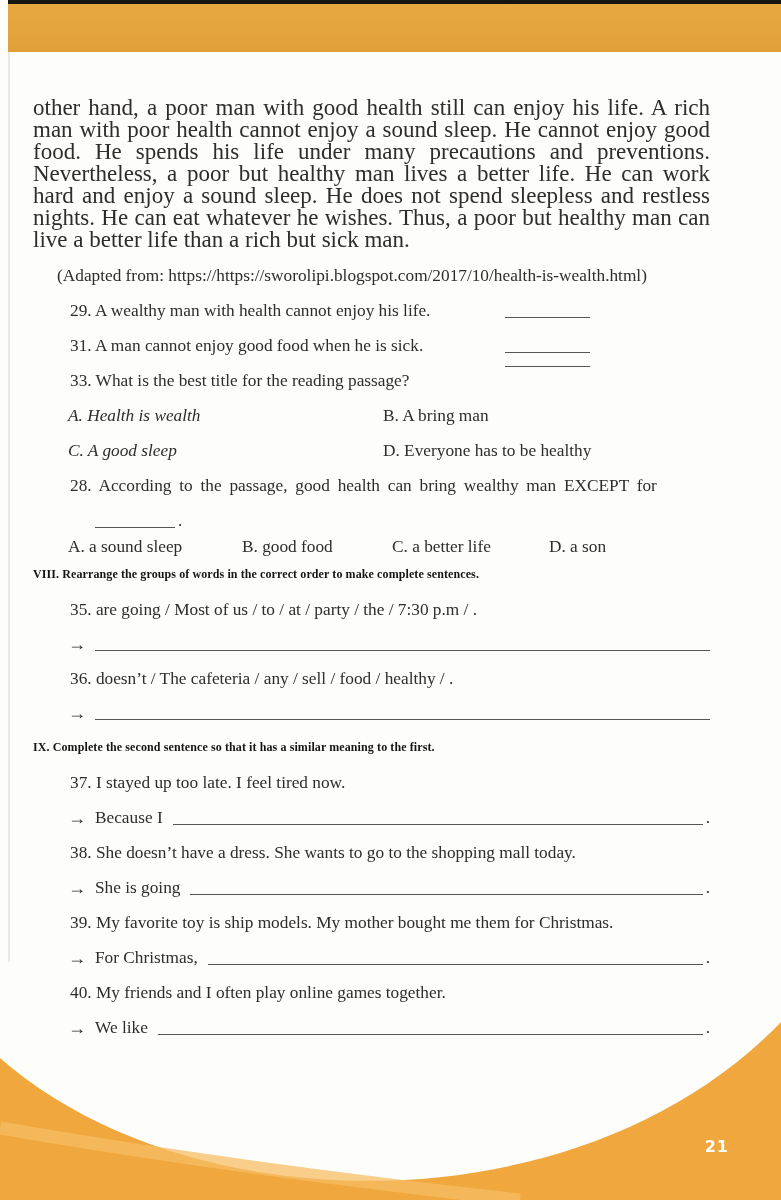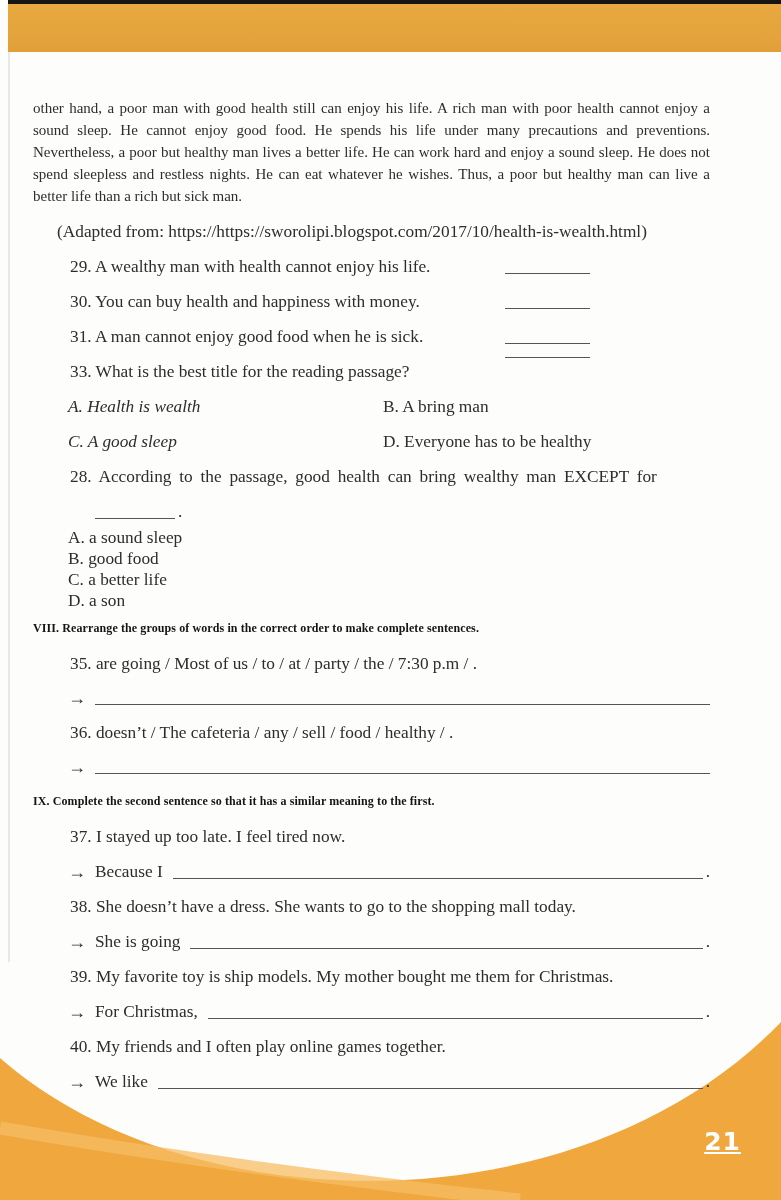--- a/index.html
+++ b/index.html
@@ -21,74 +21,70 @@
     background:linear-gradient(180deg,#e7a93f 0%,var(--band) 70%,#e09f37 100%);
     border-top:4px solid #171513;box-sizing:border-box;
   }
   .edge-shadow{
     position:absolute;left:8px;top:52px;height:910px;width:2px;
     background:#e2e0dc;opacity:.75;
   }
   
   .content{position:absolute;top:52px;left:33px;width:677px;z-index:2;}
   .passage{
-    margin:45px 0 0 0;font-size:15px;line-height:22px;text-align:justify;
+    margin:45px 0 0 0;font-size:23px;line-height:22px;text-align:justify;
   }
   .row{margin-top:14px;line-height:21px;font-size:17.3px;position:relative;}
   .row-tight5{margin-top:5px;}
   .row-tight7{margin-top:7px;}
   .src{padding-left:24px;}
   .item{padding-left:37px;}
   .q34-line{word-spacing:3.5px;}
   .tf-blank{
     position:absolute;left:472px;bottom:3px;width:85px;height:0;
     border-bottom:1.5px solid var(--rule);display:block;
   }
   .opt2{display:flex;padding-left:35px;}
   .opt2 .c1{width:315px;flex:none;font-style:italic;}
-  .opt4{display:flex;padding-left:35px;flex-direction:column;}
+  .opt4{display:flex;padding-left:35px;}
   .opt4 .o1{width:174px;flex:none;}
   .opt4 .o2{width:150px;flex:none;}
   .opt4 .o3{width:157px;flex:none;}
   .blank-line{padding-left:62px;display:flex;align-items:flex-end;}
   .blank-line .short-fill{width:80px;border-bottom:1.5px solid var(--rule);height:0;margin-bottom:3px;}
   .heading{font-weight:bold;color:#161513;font-size:12px;letter-spacing:.1px;}
   .answer-row{padding-left:35px;display:flex;align-items:flex-end;}
   .arrow{margin-right:9px;font-size:18px;line-height:20px;flex:none;}
   .prefix{margin-right:10px;flex:none;white-space:nowrap;}
   .fill{flex:1;border-bottom:1.5px solid var(--rule);height:0;margin-bottom:3px;}
   .suffix{margin-left:3px;flex:none;}
   
   .footer-svg{position:absolute;left:0;bottom:0;z-index:1;display:block;}
   .page-num{
-    position:absolute;right:40px;bottom:44px;z-index:3;
+    position:absolute;right:52px;bottom:44px;z-index:3;
     color:#fff;font-family:"DejaVu Sans", sans-serif;font-weight:bold;
-    font-size:25px;letter-spacing:1px;text-decoration:underline;
+    font-size:16px;letter-spacing:1px;
   }
 </style>
 </head>
 <body>
 
 <div class="page">
 
   <div class="top-band"></div>
   <div class="edge-shadow"></div>
 
   <div class="content">
 
     <p class="passage">other hand, a poor man with good health still can enjoy his life. A rich man with poor health cannot enjoy a sound sleep. He cannot enjoy good food. He spends his life under many precautions and preventions. Nevertheless, a poor but healthy man lives a better life. He can work hard and enjoy a sound sleep. He does not spend sleepless and restless nights. He can eat whatever he wishes. Thus, a poor but healthy man can live a better life than a rich but sick man.</p>
 
     <div class="row src">(Adapted from: https://https://sworolipi.blogspot.com/2017/10/health-is-wealth.html)</div>
 
     <div class="row item">
       <span>29. A wealthy man with health cannot enjoy his life.</span>
-      <span class="tf-blank"></span>
-    </div>
-    <div class="row item">
-      <span>30. You can buy health and happiness with money.</span>
       <span class="tf-blank"></span>
     </div>
     <div class="row item">
       <span>31. A man cannot enjoy good food when he is sick.</span>
       <span class="tf-blank"></span>
     </div>
     <div class="row item">
       <span class="tf-blank"></span>
     </div>
 

